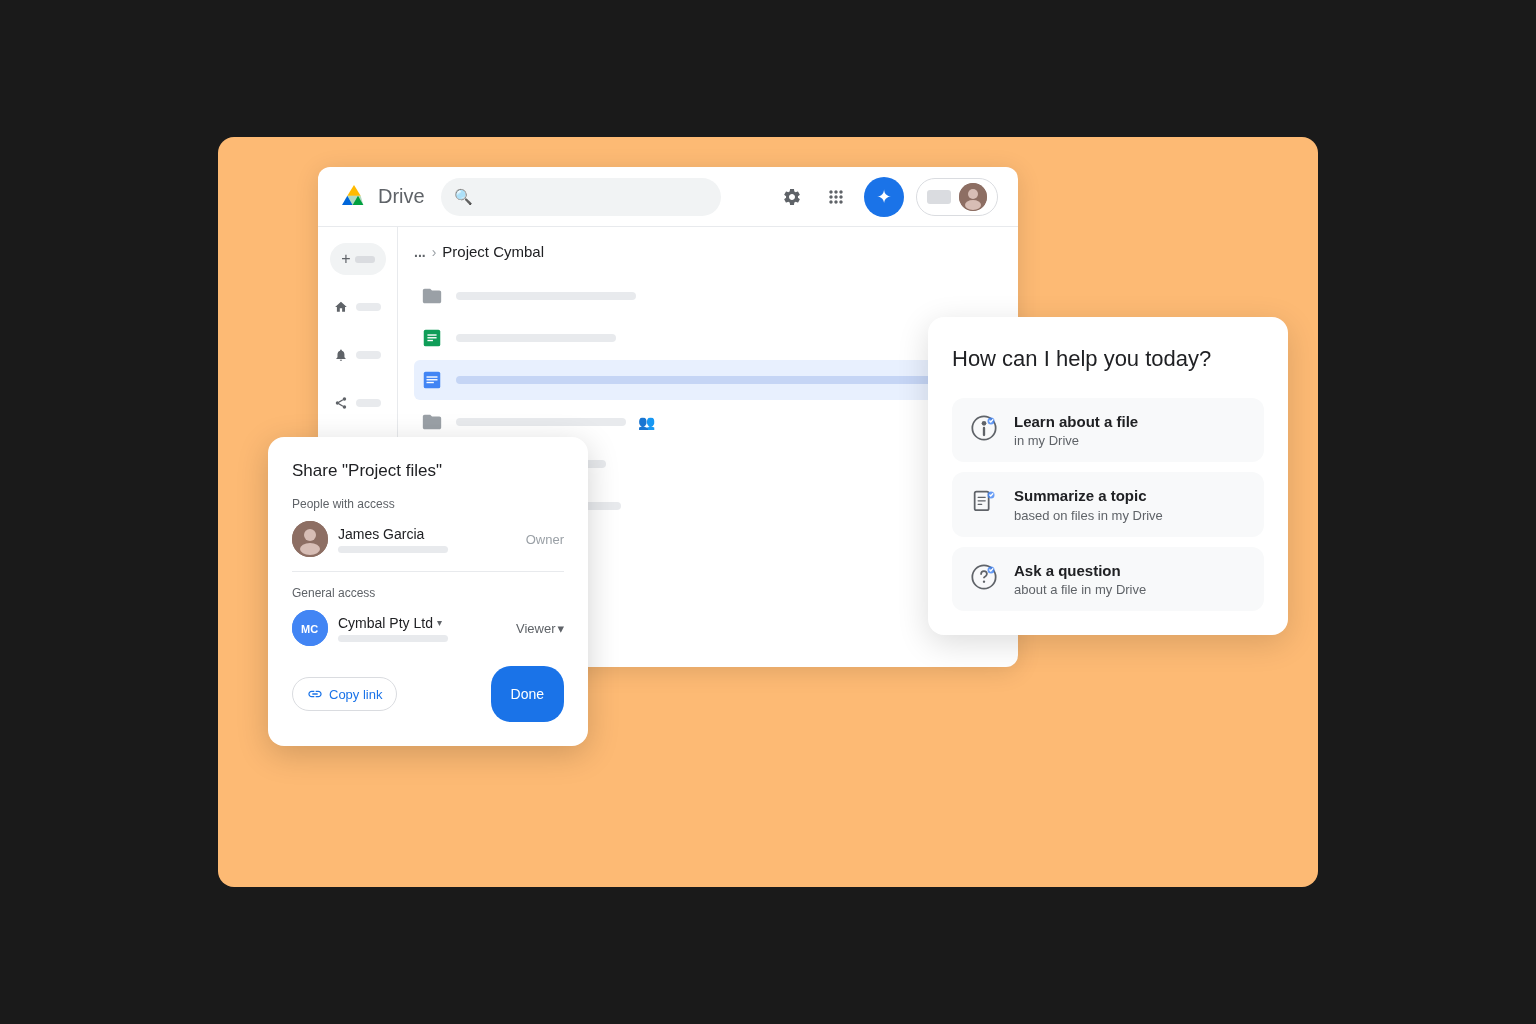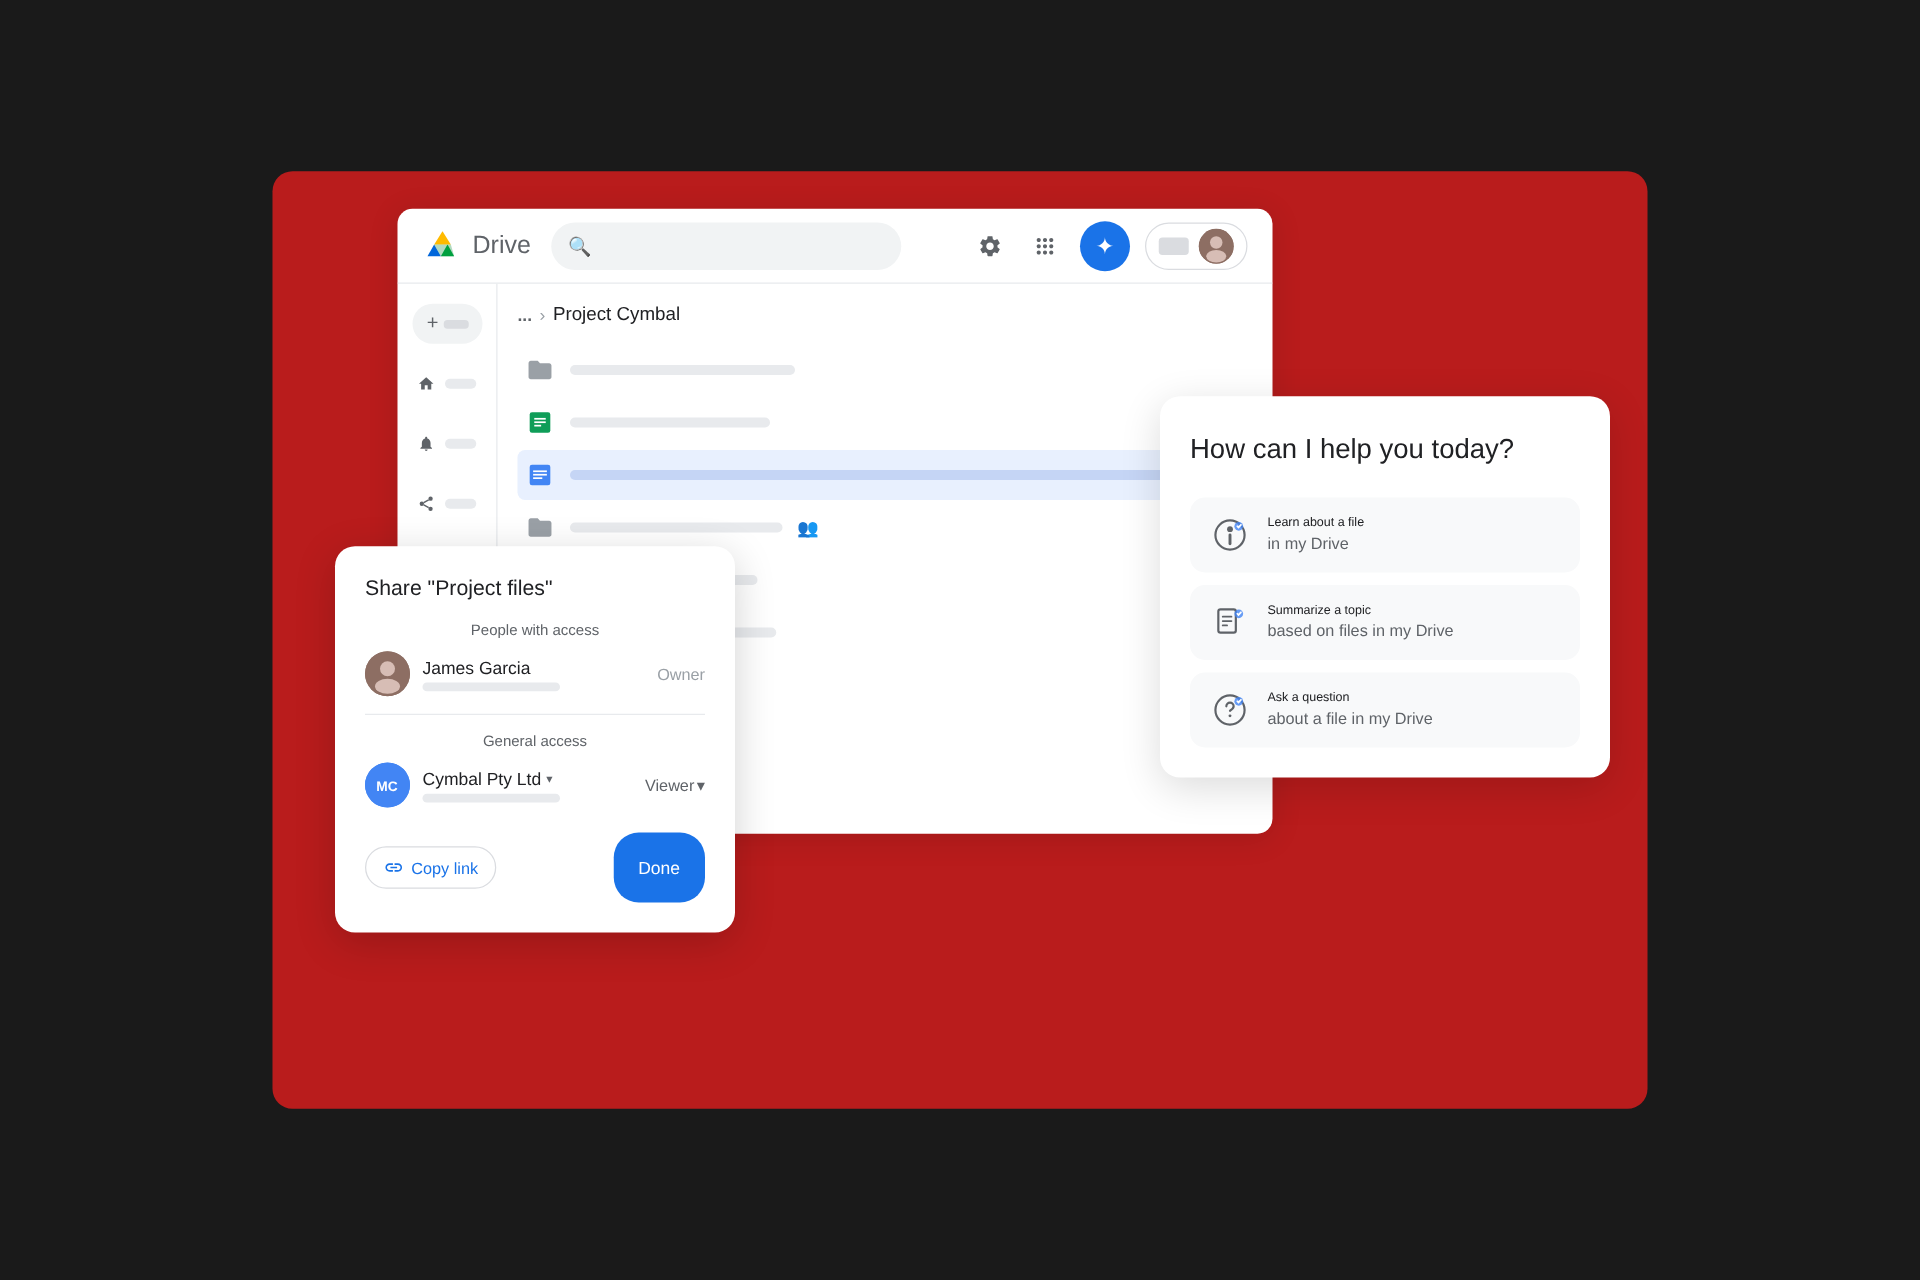--- a/index.html
+++ b/index.html
@@ -11,21 +11,21 @@
       display: flex;
       align-items: center;
       justify-content: center;
       font-family: 'Google Sans', Arial, sans-serif;
       overflow: hidden;
     }
 
     .scene {
       width: 1100px;
       height: 750px;
-      background: #b91c1c;
+      background: #fdba74;
       border-radius: 16px;
       position: relative;
     }
 
     
     .drive-window {
       position: absolute;
       top: 30px;
       left: 100px;
       width: 700px;
@@ -266,21 +266,20 @@
       font-size: 17px;
       font-weight: 500;
       color: #202124;
       margin-bottom: 16px;
     }
 
     .share-section-label {
       font-size: 12px;
       color: #5f6368;
       margin-bottom: 10px;
-      text-align: center;
     }
 
     .share-person-row {
       display: flex;
       align-items: center;
       gap: 10px;
       margin-bottom: 14px;
     }
 
     .person-avatar {
@@ -464,22 +463,22 @@
       align-items: center;
       justify-content: center;
     }
 
     .option-text {
       display: flex;
       flex-direction: column;
     }
 
     .option-main {
-      font-size: 10px;
-      font-weight: 400;
+      font-size: 15px;
+      font-weight: 700;
       color: #202124;
       line-height: 1.3;
     }
 
     .option-sub {
       font-size: 13px;
       color: #5f6368;
       margin-top: 2px;
     }
   </style>

